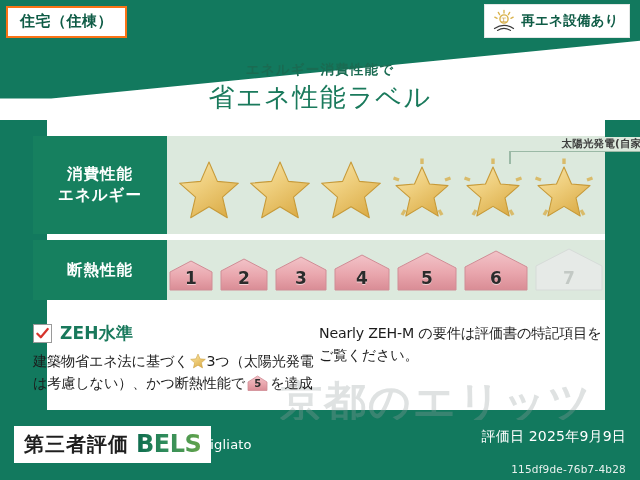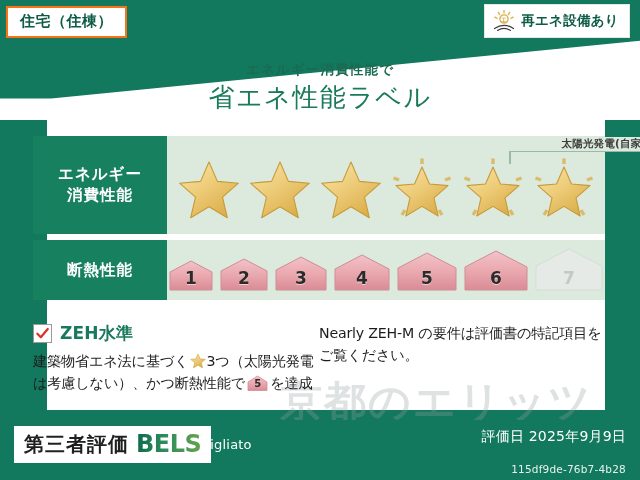--- a/index.html
+++ b/index.html
@@ -210,22 +210,22 @@
     <span class="rb-text">再エネ設備あり</span>
   </div>
 
   <div class="title-sub">エネルギー消費性能で</div>
   <div class="title-main">省エネ性能ラベル</div>
 
   <div class="grade-panel">
 
     <div class="grade-row row-energy">
       <div class="row-key">
+        <span>消費性能</span>
         <span>エネルギー</span>
-        <span>消費性能</span>
       </div>
       <div class="row-val">
         <div class="solar-bracket"></div>
         <div class="solar-bracket-label">太陽光発電(自家消費)分</div>
         <div class="stars-wrap">
 
           <span class="star-cell">
             <svg viewBox="0 0 64 64">
               <defs>
                   <linearGradient id="sg1" x1="0" y1="0" x2="0.7" y2="1">

